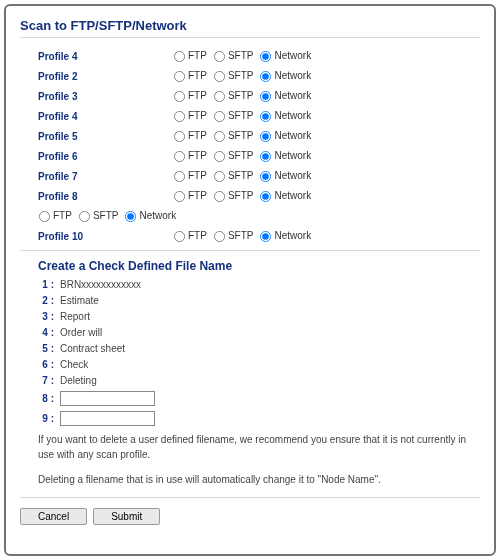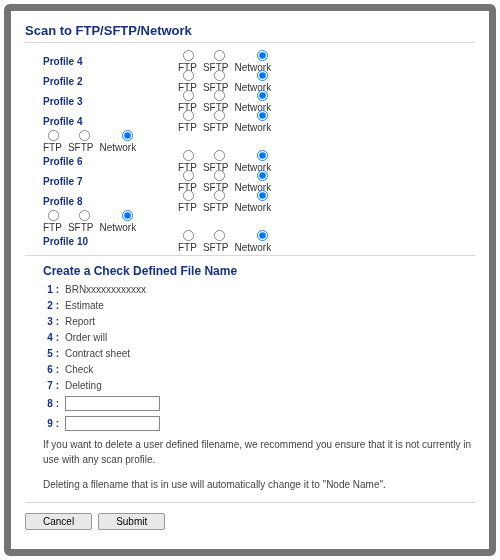--- a/index.html
+++ b/index.html
@@ -4,21 +4,21 @@
 <style>
   * { box-sizing: border-box; }
   html, body { margin: 0; padding: 0; }
   body {
     font-family: Arial, Helvetica, sans-serif;
     background: #fff;
     width: 500px;
     height: 560px;
   }
   .panel {
-    border: 7px solid #737373;
+    border: 2px solid #737373;
     border-radius: 6px;
     margin: 4px;
     width: 492px;
     height: 552px;
     padding: 10px 14px 10px 14px;
     position: relative;
     overflow: hidden;
   }
   .page-title {
     color: #16317d;
@@ -46,25 +46,24 @@
     color: #16317d;
     font-weight: bold;
   }
   .radio-group {
     display: flex;
     align-items: center;
     gap: 0;
   }
   .radio-cell {
     display: inline-flex;
-    align-items: flex-end;
+    align-items: flex-start;
     margin-right: 6px;
     color: #333;
     cursor: pointer;
-    flex-direction: column;
   }
   .radio-cell input {
     margin: 0 2px 0 0;
     transform: scale(0.85);
   }
   .section-title {
     color: #16317d;
     font-size: 12px;
     font-weight: bold;
     margin: 6px 0 6px 18px;
@@ -185,20 +184,21 @@
             <input type="radio" name="prof3" style="">
             <span>SFTP</span>
           </label>
           <label class="radio-cell">
             <input type="radio" name="prof3" checked="" style="">
             <span>Network</span>
           </label>
         </div>
       </div>
       <div class="profile-row">
+        <div class="profile-label">Profile 5</div>
         <div class="radio-group">
           <label class="radio-cell">
             <input type="radio" name="prof4" style="">
             <span>FTP</span>
           </label>
           <label class="radio-cell">
             <input type="radio" name="prof4" style="">
             <span>SFTP</span>
           </label>
           <label class="radio-cell">

